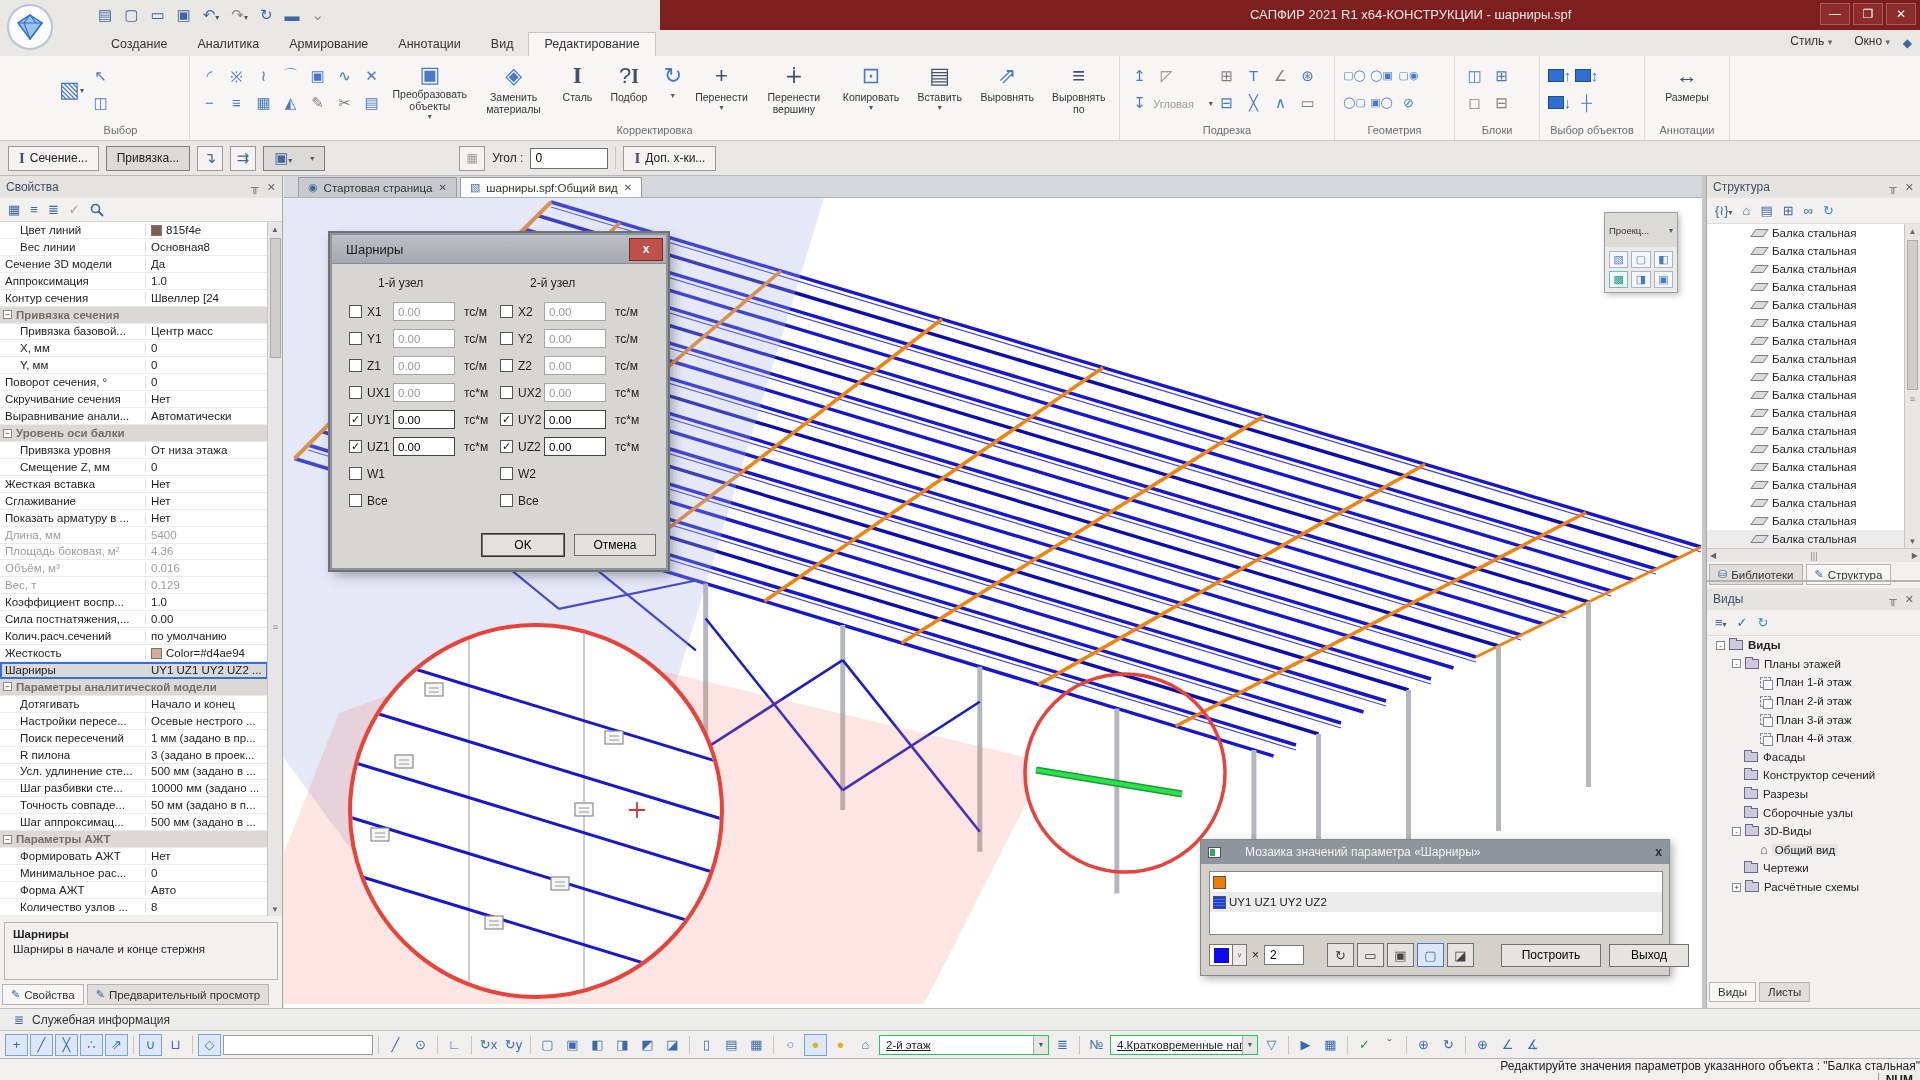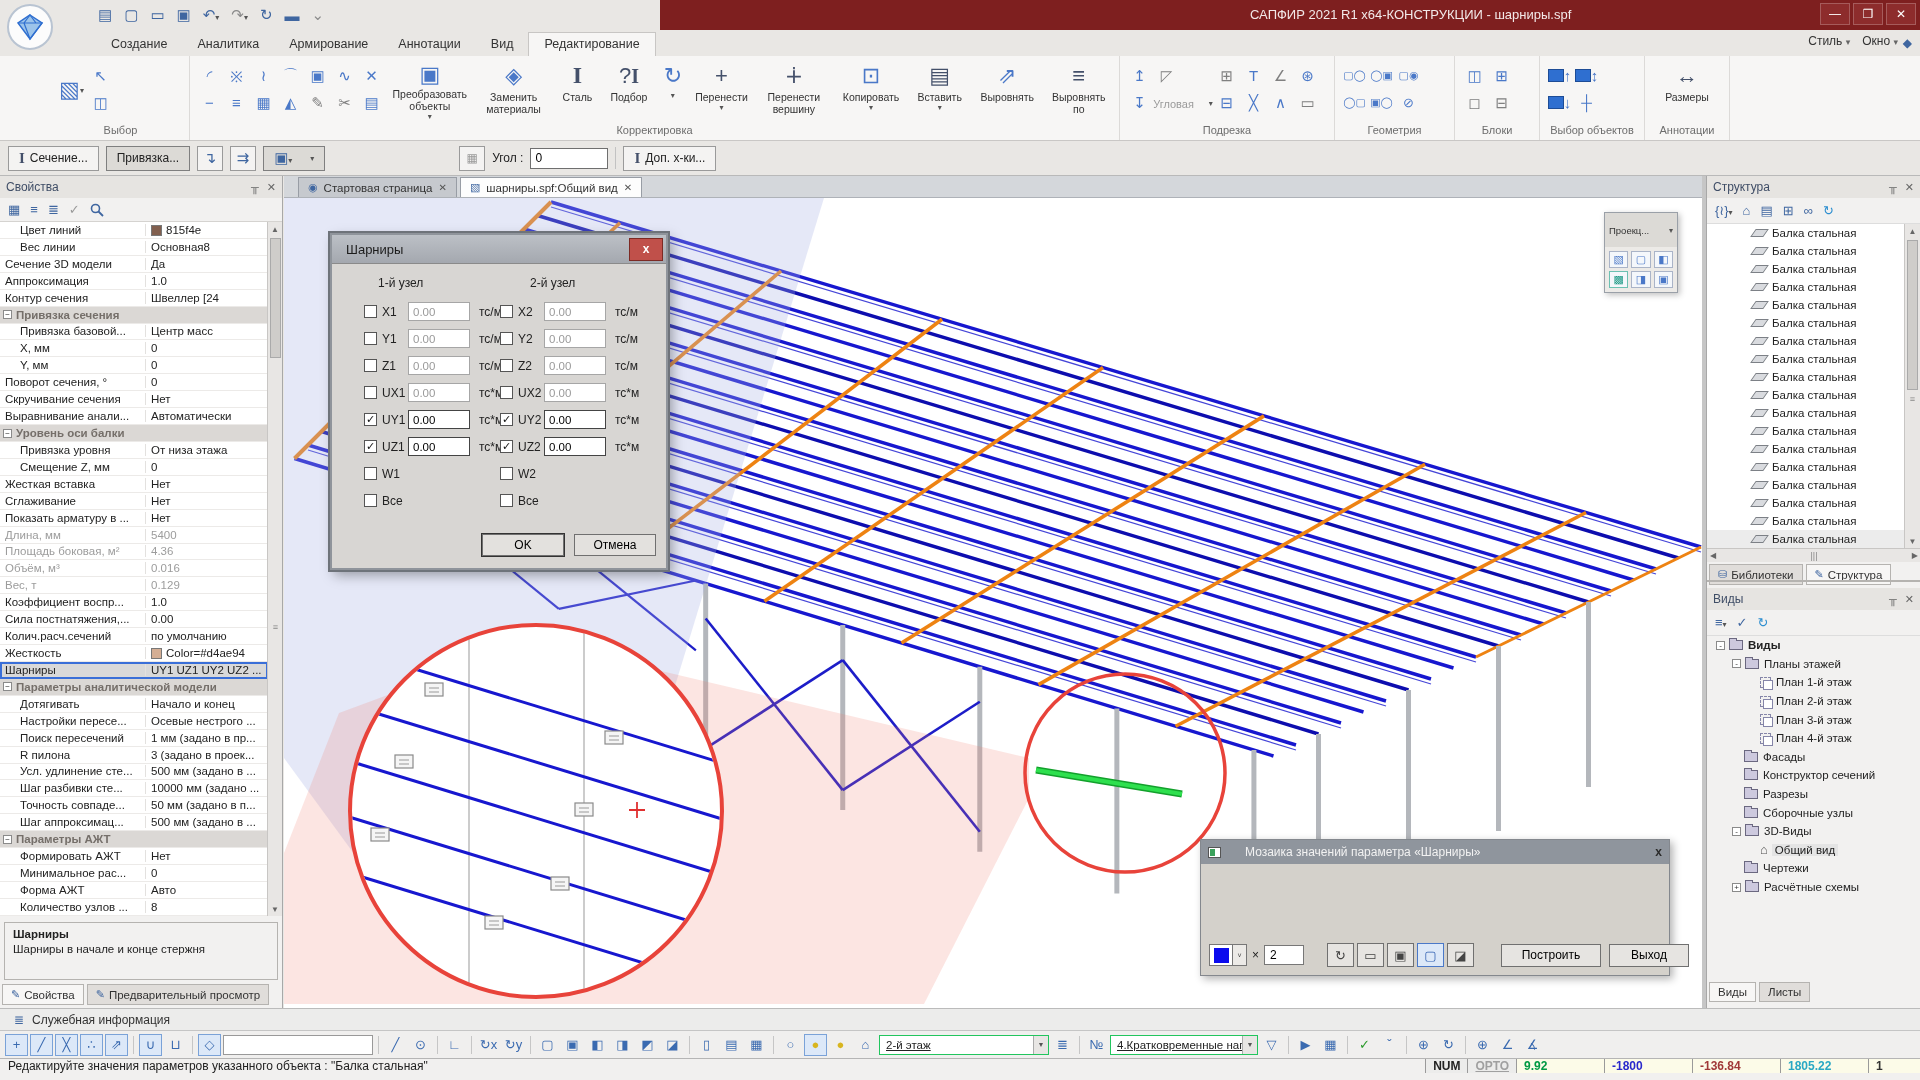--- a/index.html
+++ b/index.html
@@ -13,21 +13,21 @@
   .qat-ic.gray{color:#8a8a8a;}
   .title-text{position:absolute;left:1250px;top:7px;color:#f3e9e9;font-size:13px;white-space:nowrap;}
   .win-btns{position:absolute;right:4px;top:3px;display:flex;gap:3px;}
   .win-btn{width:30px;height:22px;border:1px solid #a65b5b;background:#8d2c2c;color:#fff;display:flex;align-items:center;justify-content:center;font-size:12px;}
   .logo{position:absolute;left:7px;top:4px;width:46px;height:46px;border-radius:50%;background:#fcfcfc;border:2px solid #b9c4d2;z-index:60;display:flex;align-items:center;justify-content:center;}
 
   
   .tabrow{position:absolute;left:0;top:30px;width:1752px;height:26px;background:#e9e7e4;display:flex;align-items:flex-end;padding-left:96px;}
   .rtab{padding:4px 15px 5px;font-size:12.5px;color:#333;}
   .rtab.active{background:#f7f6f5;border:1px solid #c8c6c4;border-bottom:none;}
-  .menubar-right{position:absolute;right:22px;top:34px;display:flex;gap:12px;color:#333;font-size:12px;}
+  .menubar-right{position:absolute;right:30px;top:34px;display:flex;gap:22px;color:#333;font-size:12px;}
   .menubar-right .dd{color:#666;font-size:9px;}
   .mini-diamond{position:absolute;right:8px;top:36px;color:#3f66a0;font-size:12px;}
 
   
   .ribbon{position:absolute;left:0;top:56px;width:1920px;height:85px;background:#f7f6f5;border-bottom:1px solid #c9c7c5;display:flex;}
   .rb-group{height:100%;border-right:1px solid #dcdad8;display:flex;flex-direction:column;flex:none;}
   .rb-items{flex:1;display:flex;align-items:center;gap:4px;padding:2px 7px;}
   .rb-label{height:16px;text-align:center;font-size:11px;color:#6d6d6d;}
   .smallgrid{display:grid;grid-template-rows:repeat(2,27px);grid-auto-flow:column;gap:0 2px;}
   .sic{width:25px;height:25px;display:flex;align-items:center;justify-content:center;font-size:15px;color:#4a78c8;}
@@ -110,21 +110,21 @@
   
   .service-bar{position:absolute;left:0;top:1008px;width:1920px;height:22px;background:#ececeb;border-top:1px solid #bbb;display:flex;align-items:center;gap:8px;padding-left:14px;color:#333;}
   .bottom-bar{position:absolute;left:0;top:1030px;width:1920px;height:28px;background:#f0efee;border-top:1px solid #c5c5c5;display:flex;align-items:center;gap:2px;padding-left:5px;}
   .bb-btn{width:23px;height:22px;border:1px solid transparent;display:flex;align-items:center;justify-content:center;font-size:13px;color:#3a6ab0;flex:none;}
   .bb-btn.pressed{background:#dce8f8;border-color:#7aa2d8;}
   .bb-sep{width:1px;height:18px;background:#c6c6c6;margin:0 3px;flex:none;}
   .bb-combo{height:20px;background:#fff;border:1px solid #22c55e;font-size:11.5px;display:flex;align-items:center;padding-left:6px;position:relative;flex:none;overflow:hidden;white-space:nowrap;text-decoration:underline;}
   .bb-combo .arr{position:absolute;right:0;top:0;width:15px;height:100%;background:#e8e6e4;border-left:1px solid #aaa;display:flex;align-items:center;justify-content:center;font-size:7px;color:#555;}
   .bb-input{width:150px;height:20px;background:#fff;border:1px solid #999;flex:none;}
 
-  .status-bar{position:absolute;left:0;top:1058px;width:1920px;height:22px;background:#f1f0ef;border-top:1px solid #b5b5b5;display:flex;align-items:flex-start;font-size:12px;}
+  .status-bar{position:absolute;left:0;top:1058px;width:1920px;height:22px;background:#f1f0ef;border-top:1px solid #b5b5b5;display:flex;align-items:flex-end;font-size:12px;flex-direction:column;}
   .sb-msg{flex:1;display:flex;align-items:center;padding-left:8px;color:#222;}
   .sb-cell{border-left:1px solid #9a9a9a;display:flex;align-items:center;padding:0 7px;background:#fcfbe8;font-weight:bold;flex:none;}
   .sb-cell.plain{background:#ececeb;color:#222;}
   .sb-cell.gray{background:#ececeb;color:#a0a0a0;text-decoration:underline;}
 
   
   #hinges-dialog{position:absolute;left:330px;top:233px;width:338px;height:337px;background:#d6d4d1;border:2px solid #8f949b;outline:2px solid #6e737a;box-shadow:4px 5px 12px rgba(0,0,0,.35);z-index:40;}
   .hd-title{height:28px;background:linear-gradient(#bcc0c6,#a4a8af);display:flex;align-items:center;padding-left:14px;font-size:13px;color:#1c1c1c;}
   .hd-close{width:34px;height:23px;background:#c0504a;border:1px solid #7c2a24;color:#fff;margin-left:auto;margin-right:3px;display:flex;align-items:center;justify-content:center;font-weight:bold;font-size:12px;}
   .hd-body{position:relative;height:305px;border-top:1px solid #8a8a8a;background:#d8d6d3;}
@@ -935,21 +935,21 @@
 </div>
 
 <div id="hinges-dialog">
   <div class="hd-title">
     <span>Шарниры</span>
     <span class="hd-close">x</span>
   </div>
   <div class="hd-body">
     <span class="hg-head" style="left:46px;">1-й узел</span>
     <span class="hg-head" style="left:198px;">2-й узел</span>
-    <div class="hg-col" style="left:32px;" id="node1-col">
+    <div class="hg-col" style="left:17px;" id="node1-col">
         <div class="hg-row">
           <span class="cb"></span>
           <span class="hg-lb">X1</span>
           <input class="hg-inp dis" value="0.00" style="">
           <span class="hg-un">тс/м</span>
         </div>
         <div class="hg-row">
           <span class="cb"></span>
           <span class="hg-lb">Y1</span>
           <input class="hg-inp dis" value="0.00" style="">
@@ -1042,20 +1042,33 @@
     <button class="hd-btn" id="hd-cancel">Отмена</button>
   </div>
 </div>
 
 <div id="mosaic-dialog">
   <div class="md-title">
     <span class="md-ti"></span>
     <span>Мозаика значений параметра «Шарниры»</span>
     <span class="md-x">x</span>
   </div>
+  <div class="md-list" id="md-list">
+      <div class="md-row">
+        <span class="md-sw" style="background: rgb(240, 125, 0);"></span>
+        <span></span>
+      </div>
+      <div class="md-row alt">
+        <span class="md-sw dots"></span>
+        <span>UY1 UZ1 UY2 UZ2</span>
+      </div>
+      <div class="md-row">
+        <span></span>
+      </div>
+    </div>
   <div class="md-ctl">
     <span class="md-well">
         <span class="in"></span>
       </span>
     <span class="md-dd">˅</span>
     <span class="md-mul">×</span>
     <input class="md-num" value="2" style="">
     <span style="width:20px;"></span>
     <span class="md-ibtn">↻</span>
     <span class="md-ibtn">▭</span>

